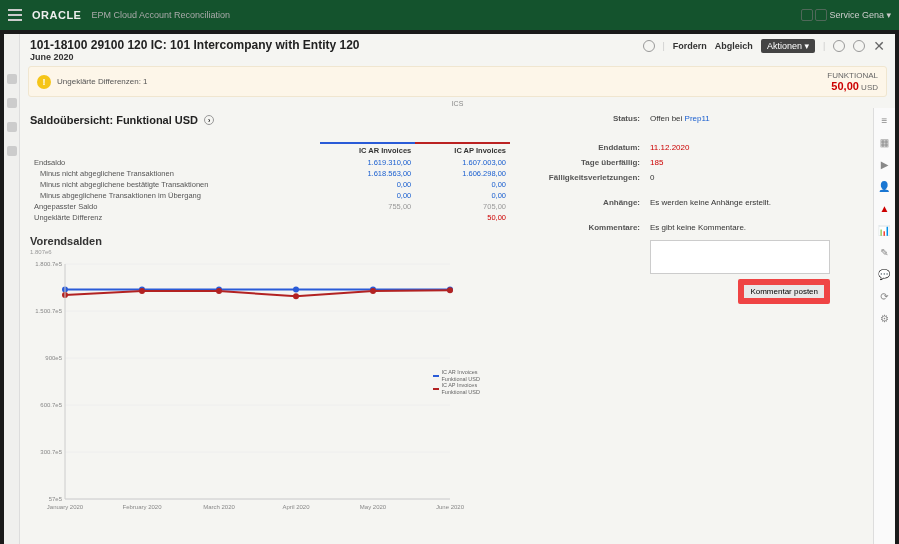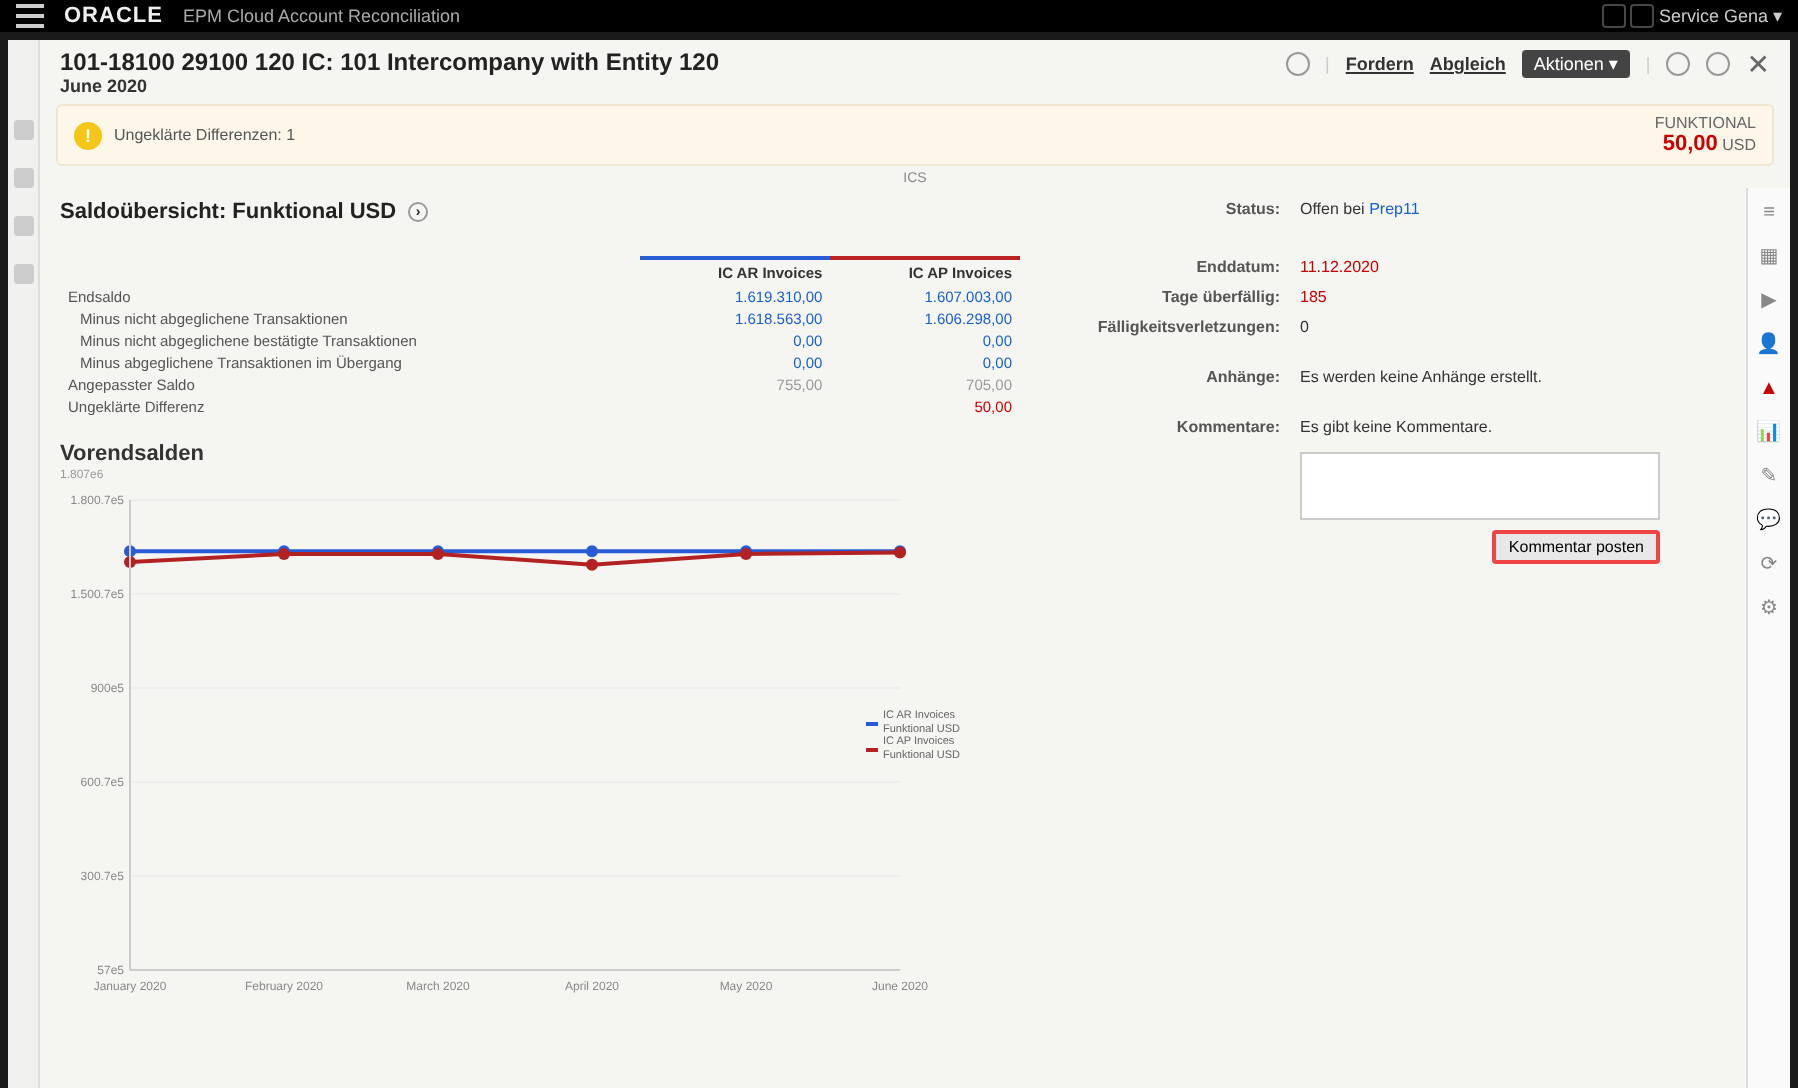--- a/index.html
+++ b/index.html
@@ -1,34 +1,34 @@
 <!DOCTYPE html>
 <html><head>
 <meta charset="utf-8">
 <style>
   * { box-sizing: border-box; margin: 0; padding: 0; font-family: Arial, Helvetica, sans-serif; }
   body { background: #1a1a1a; width: 899px; height: 544px; overflow: hidden; font-size: 9px; color: #333; }
-  .topbar { background: #000000; color: #fff; height: 16px; display: flex; align-items: center; padding: 0 8px; justify-content: space-between; }
+  .topbar { background: #14532d; color: #fff; height: 30px; display: flex; align-items: center; padding: 0 8px; justify-content: space-between; }
   .topbar-left { display: flex; align-items: center; gap: 10px; }
   .menu-icon { width: 14px; height: 12px; display: flex; flex-direction: column; justify-content: space-between; cursor: pointer; }
   .menu-icon span { height: 2px; background: #ccc; }
   .brand { font-weight: bold; font-size: 11px; letter-spacing: 0.5px; color: #eee; }
   .app-title { font-size: 9px; color: #aaa; }
   .topbar-right { display: flex; align-items: center; gap: 2px; font-size: 9px; color: #ccc; }
   .top-icon { width: 12px; height: 12px; border: 1px solid #777; border-radius: 2px; opacity: 0.6; }
   .user { cursor: pointer; }
   .workspace { background: #f5f5f2; margin: 4px 4px 0 4px; height: 536px; position: relative; display: flex; }
   .left-rail { width: 16px; background: #f0f0ee; border-right: 1px solid #ddd; display: flex; flex-direction: column; align-items: center; padding-top: 40px; gap: 14px; }
   .left-rail div { width: 10px; height: 10px; background: #ccc; border-radius: 2px; }
   .main { flex: 1; display: flex; flex-direction: column; }
   .header { padding: 4px 10px 2px 10px; display: flex; justify-content: space-between; align-items: flex-start; }
   .title { font-size: 12px; font-weight: bold; color: #222; }
   .subtitle { font-size: 9px; font-weight: bold; color: #333; }
   .header-actions { display: flex; align-items: center; gap: 8px; font-size: 9px; }
-  .action-link { color: #333; cursor: pointer; font-weight: bold; text-decoration: underline; }
+  .action-link { color: #333; cursor: pointer; font-weight: bold; }
   .action-btn { background: #444; color: #fff; padding: 2px 6px; border-radius: 2px; cursor: pointer; }
   .hicon { width: 12px; height: 12px; border: 1px solid #999; border-radius: 50%; display:inline-block; }
   .close-x { font-size: 14px; color: #666; cursor: pointer; }
   .warning-bar { background: #fdf6e9; border: 1px solid #f0e6d0; margin: 2px 8px; padding: 4px 8px; display: flex; align-items: center; gap: 6px; border-radius: 3px; justify-content: space-between; }
   .warn-left { display:flex; align-items:center; gap:6px;}
   .warn-icon { width: 14px; height: 14px; background: #f5c518; border-radius: 50%; display: flex; align-items: center; justify-content: center; color: #fff; font-weight: bold; font-size:9px;}
   .warn-text { font-size: 8px; color: #555; }
   .funk { text-align: right; font-size: 8px; color: #666; }
   .funk-amt { color: #c00; font-size: 11px; font-weight: bold; }
   .body { flex:1; display: flex; overflow: hidden; }
@@ -56,21 +56,21 @@
   .legend { position:absolute; right:0; top:110px; font-size:5.5px; color:#666; line-height:1.2;}
   .legend-row { display:flex; align-items:center; gap:2px;}
   .legend-sw { width:6px; height:2px; }
   .info-row { display:flex; font-size:8px; margin-bottom:6px; }
   .info-label { width:120px; text-align:right; padding-right:10px; color:#555; font-weight:bold;}
   .info-val { color:#333; }
   .info-val.red { color:#c00; }
   .sub-info { font-size:7px; color:#c00; }
   .avatar { width:14px; height:14px; background:#ddd; border-radius:2px; display:inline-block; vertical-align:middle; margin-right:3px;}
   .comment-box { width: 180px; height: 34px; border:1px solid #ccc; background:#fff; resize:none; font-size:8px; margin-top:2px;}
-  .post-btn { background:#e8e8e8; border:2px solid #ef4444; padding:2px 6px; font-size:8px; float:right; margin-top:3px; cursor:pointer; border-radius:2px;}
+  .post-btn { background:#e8e8e8; border:6px solid #ef4444; padding:2px 6px; font-size:8px; float:right; margin-top:3px; cursor:pointer; border-radius:2px;}
   .sep { color:#ccc; }
 </style>
 </head>
 <body>
 
 <div class="topbar">
   <div class="topbar-left">
     <div class="menu-icon">
         <span></span>
         <span></span>

